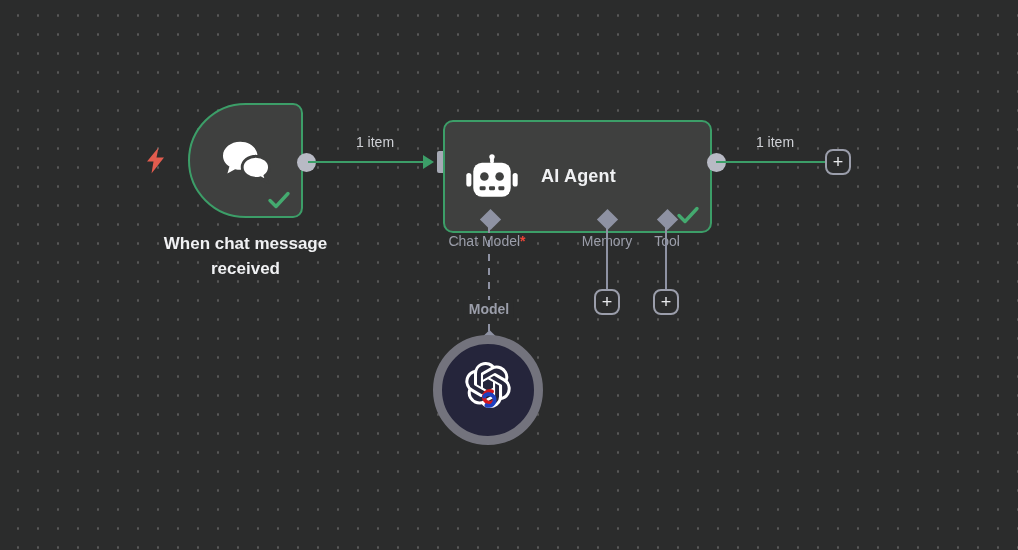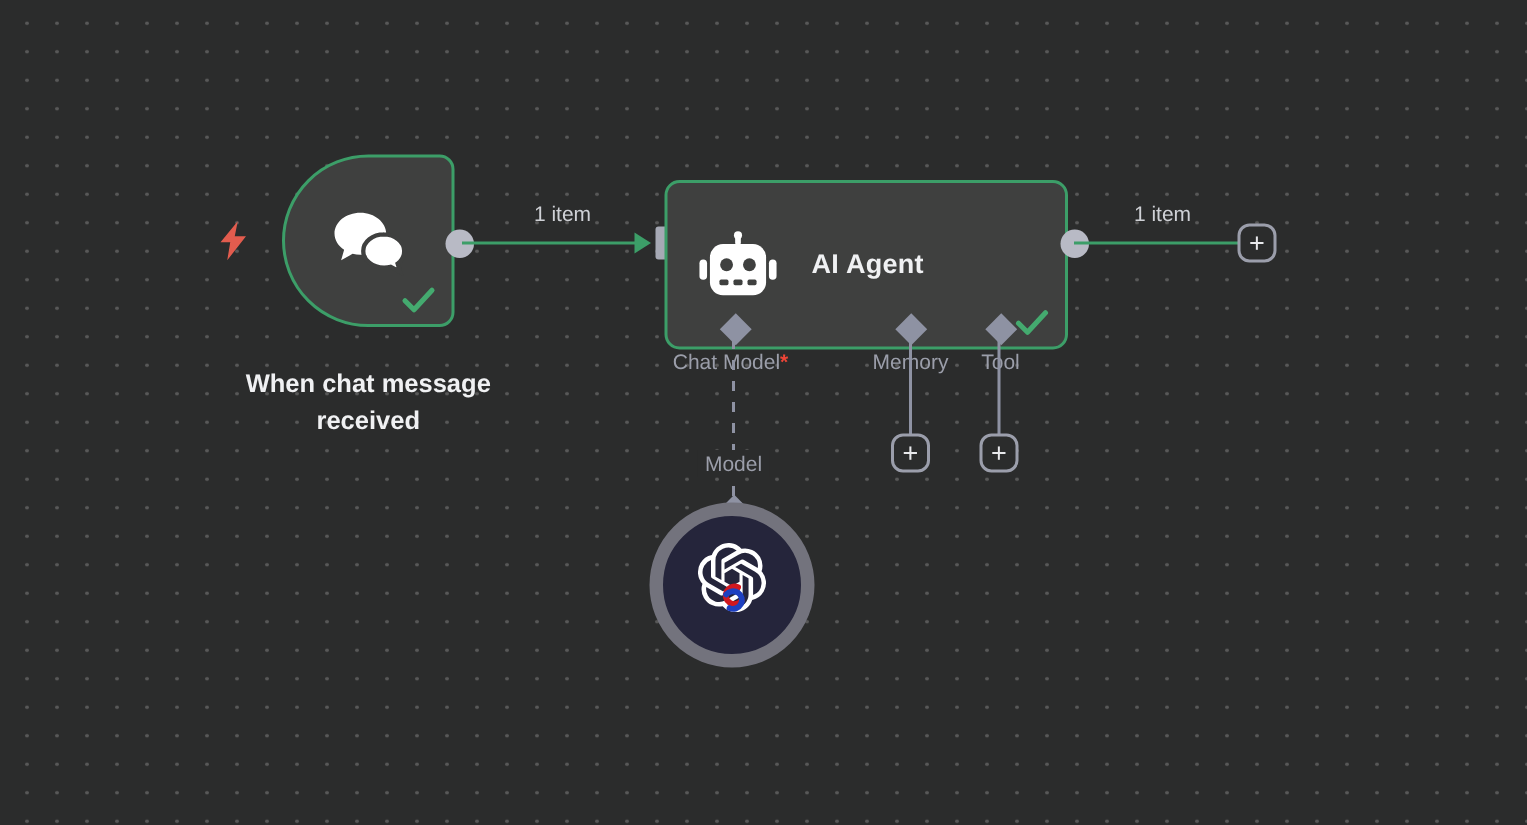--- a/index.html
+++ b/index.html
@@ -64,21 +64,21 @@
 
   
   .node-label {
     position: absolute;
     color: #f0f1f3;
     font-size: 17px;
     font-weight: bold;
     text-align: center;
     line-height: 25px;
   }
-  .label-trigger { left: 135px; top: 231px; width: 221px; margin-top: 12px; }
+  .label-trigger { left: 135px; top: 231px; width: 221px; }
   .label-model  { left: 383px; top: 446px; width: 211px; line-height: 24px; }
 
   
   .conn-line {
     position: absolute;
     height: 2.5px;
     background: #3c9e68;
   }
   .conn-arrow {
     position: absolute;
@@ -138,20 +138,21 @@
   }
   .required-star { color: #ee4537; font-weight: bold; }
 
   .model-conn-label {
     position: absolute;
     transform: translateX(-50%);
     background: #2b2c2c;
     padding: 1px 5px;
     color: #9b9eaa;
     font-size: 14px;
+    font-weight: bold;
   }
 
   .plus-btn {
     position: absolute;
     width: 26px; height: 26px;
     border: 2px solid #9b9eab;
     border-radius: 8px;
     background: #2b2c2c;
     color: #e8e9ec;
     font-size: 18px;

